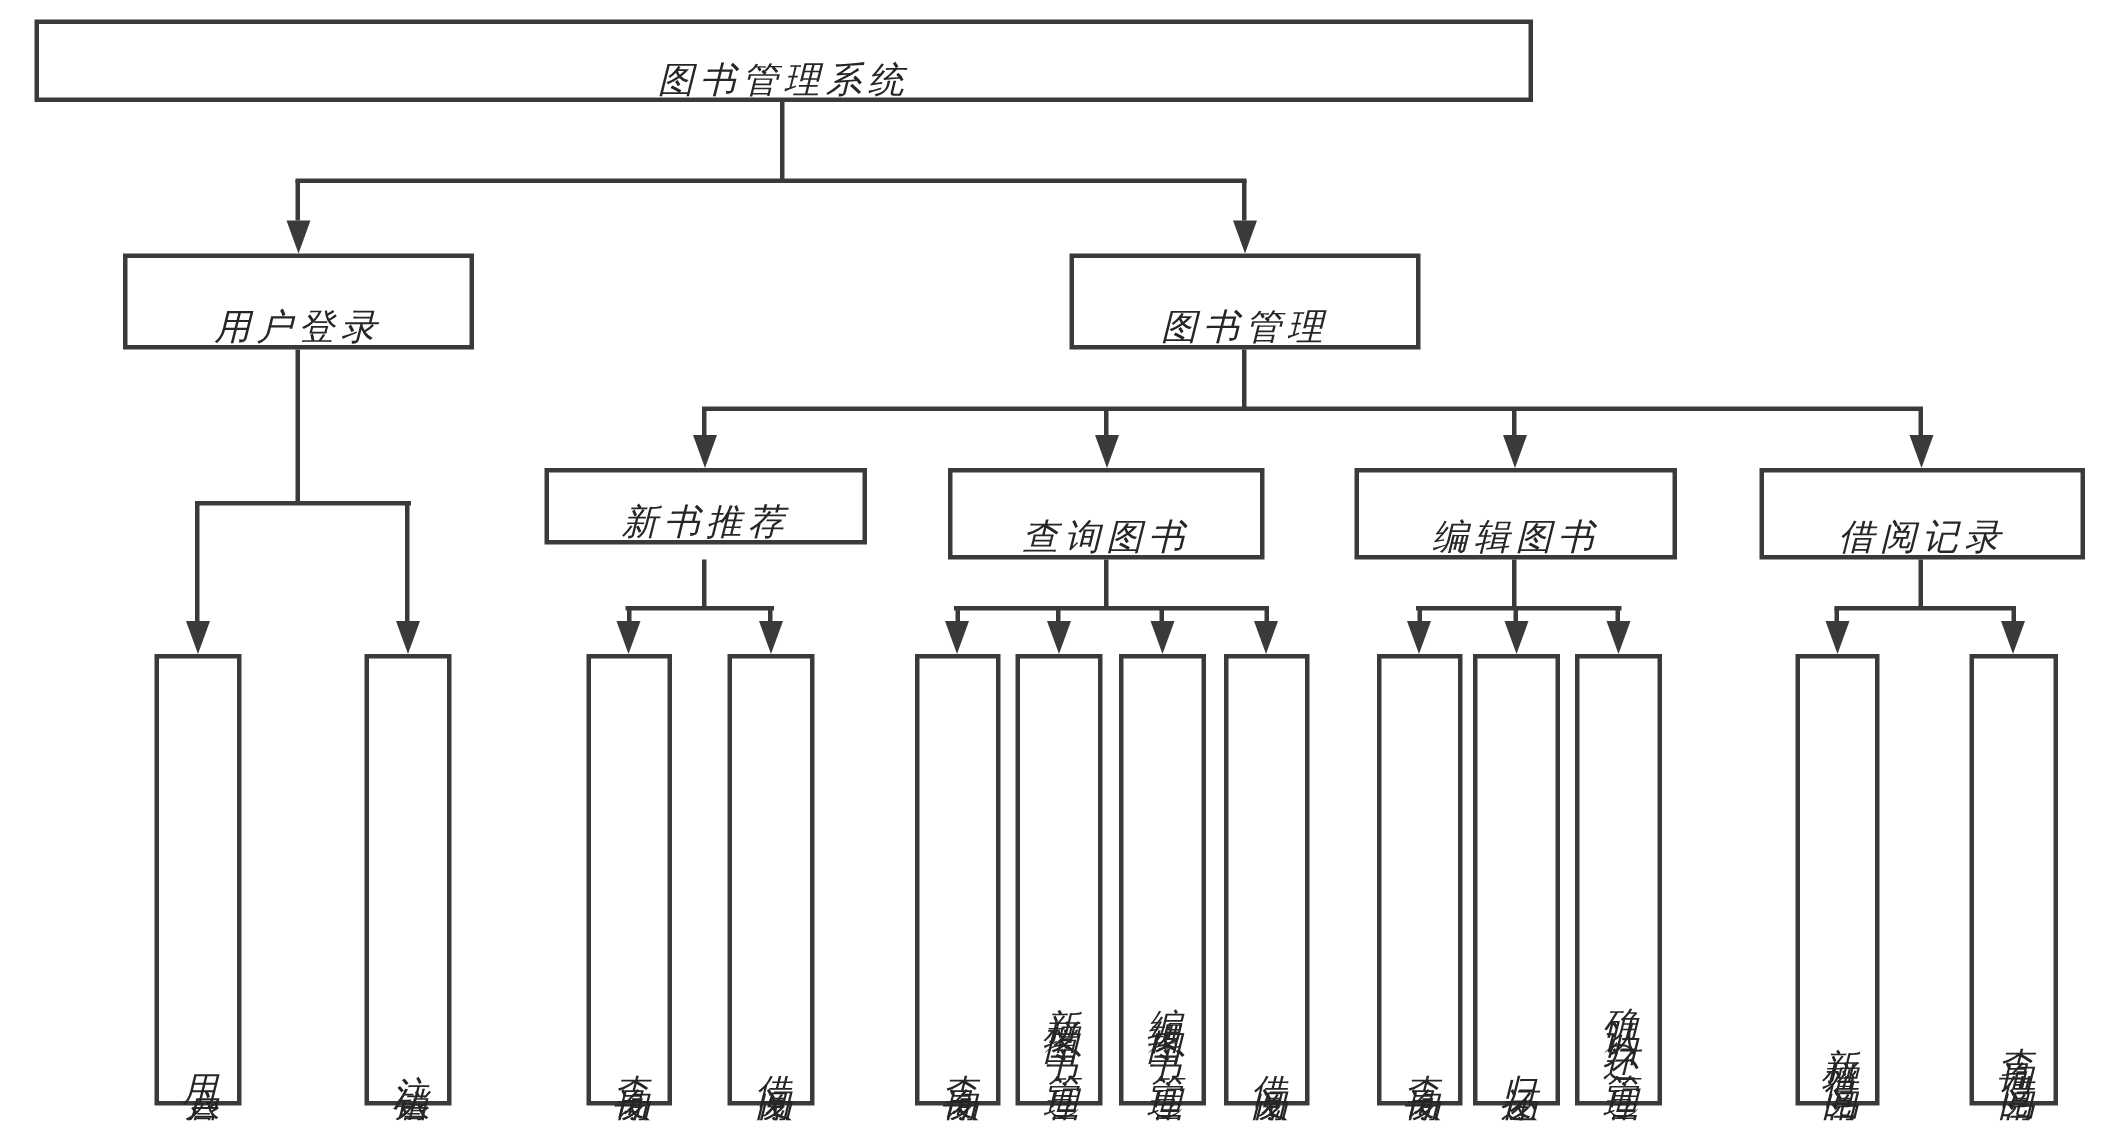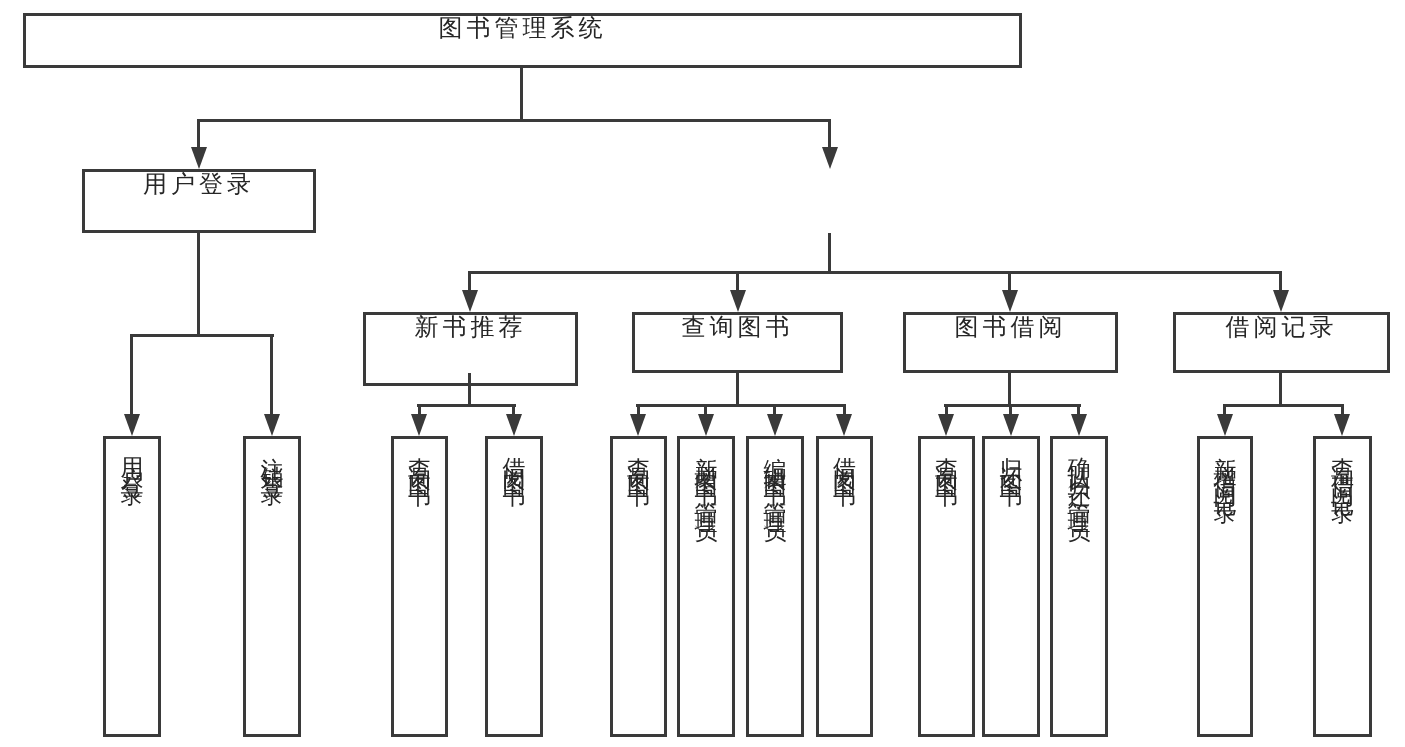--- a/index.html
+++ b/index.html
@@ -15,21 +15,21 @@
     background:var(--bg);
     font-family:"DejaVu Sans","Liberation Sans",sans-serif;
     color:var(--text);
     overflow:hidden;
   }
   .box{
     position:absolute;
     box-sizing:border-box;
     border:3px solid var(--line);
     background:#fff;
-    display:flex;align-items:flex-start;justify-content:center;
+    display:flex;align-items:flex-end;justify-content:center;font-style:italic;
   }
   .hlabel{
     font-size:24px;
     letter-spacing:4px;
     white-space:nowrap;
     line-height:1;
   }
   .vbox{top:436px;height:301px;}
   .vtext{
     writing-mode:vertical-rl;
@@ -69,47 +69,50 @@
   <div class="vline" style="left:520px;top:68px;height:52px"></div>
   <div class="hline" style="left:197px;top:119px;width:634px"></div>
   <div class="vline" style="left:197px;top:120px;height:27px"></div>
   <div class="arr" style="left:191px;top:147px"></div>
   <div class="vline" style="left:828px;top:120px;height:27px"></div>
   <div class="arr" style="left:822px;top:147px"></div>
 
   <div class="box" style="left:82px;top:169px;width:234px;height:64px">
     <span class="hlabel">用户登录</span>
   </div>
+  <div class="box" style="left:713px;top:169px;width:234px;height:64px">
+    <span class="hlabel">图书管理</span>
+  </div>
 
   <div class="vline" style="left:197px;top:233px;height:102px"></div>
   <div class="hline" style="left:130px;top:334px;width:144px"></div>
   <div class="vline" style="left:130px;top:335px;height:79px"></div>
   <div class="arr" style="left:124px;top:414px"></div>
   <div class="vline" style="left:270px;top:335px;height:79px"></div>
   <div class="arr" style="left:264px;top:414px"></div>
 
   <div class="vline" style="left:828px;top:233px;height:39px"></div>
   <div class="hline" style="left:468px;top:271px;width:814px"></div>
   <div class="vline" style="left:468px;top:272px;height:18px"></div>
   <div class="arr" style="left:462px;top:290px"></div>
   <div class="vline" style="left:736px;top:272px;height:18px"></div>
   <div class="arr" style="left:730px;top:290px"></div>
   <div class="vline" style="left:1008px;top:272px;height:18px"></div>
   <div class="arr" style="left:1002px;top:290px"></div>
   <div class="vline" style="left:1279px;top:272px;height:18px"></div>
   <div class="arr" style="left:1273px;top:290px"></div>
 
-  <div class="box" style="left:363px;top:312px;width:215px;height:74px">
+  <div class="box" style="left:363px;top:312px;width:215px;height:51px">
     <span class="hlabel">新书推荐</span>
   </div>
   <div class="box" style="left:632px;top:312px;width:211px;height:61px">
     <span class="hlabel">查询图书</span>
   </div>
   <div class="box" style="left:903px;top:312px;width:215px;height:61px">
-    <span class="hlabel">图书借阅</span>
+    <span class="hlabel">编辑图书</span>
   </div>
   <div class="box" style="left:1173px;top:312px;width:217px;height:61px">
     <span class="hlabel">借阅记录</span>
   </div>
 
   <div class="vline" style="left:468px;top:373px;height:32px"></div>
   <div class="hline" style="left:417px;top:404px;width:99px"></div>
   <div class="vline" style="left:418px;top:405px;height:9px"></div>
   <div class="arr" style="left:411px;top:414px"></div>
   <div class="vline" style="left:512px;top:405px;height:9px"></div>

